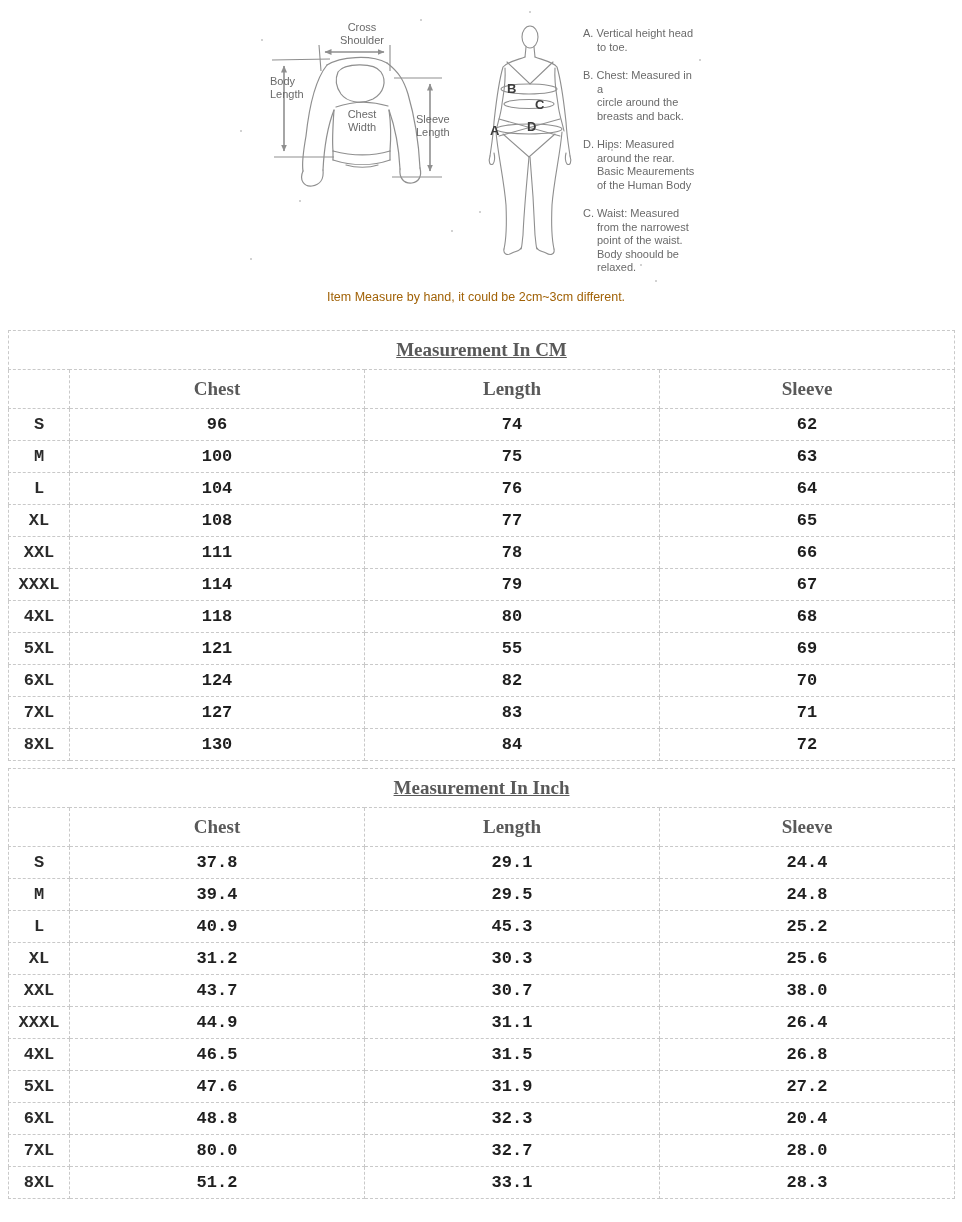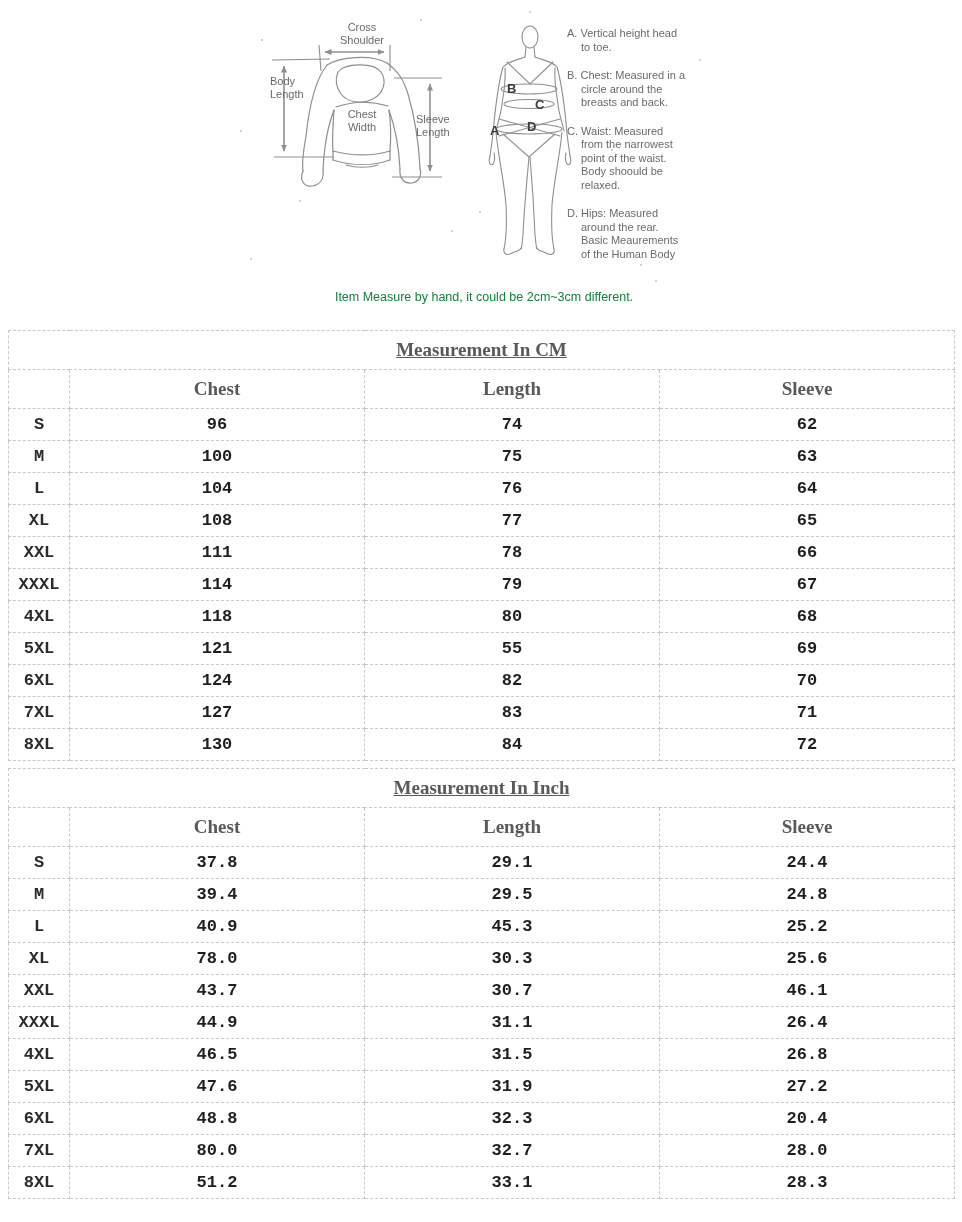--- a/index.html
+++ b/index.html
@@ -6,23 +6,23 @@
   body { width:962px; height:1222px; position:relative; font-family:"Liberation Sans",sans-serif; overflow:hidden; }
 
   
   .diagram-section { position:relative; width:962px; height:330px; }
   .diagram-svg { position:absolute; left:0; top:0; }
   .gl { position:absolute; font:11px/13px "Liberation Sans",sans-serif; color:#6a6a6a; white-space:pre-line; }
   .gl.center { text-align:center; }
   .bl { position:absolute; font:700 13px/13px "Liberation Sans",sans-serif; color:#3c3c3c; }
   .instructions { position:absolute; left:565px; top:27px; width:132px; }
   .instr { font:11px/13.5px "Liberation Sans",sans-serif; color:#6a6a6a;
-           white-space:pre-line; padding-left:14px; text-indent:-14px; margin:0 0 15px 2px; }
-  .note { position:absolute; left:12px; top:290px; width:944px; text-align:center;
-          font:12.5px/15px "Liberation Sans",sans-serif; color:#15803d; }
+           white-space:pre-line; padding-left:14px; text-indent:-14px; margin:0 0 15px 18px; }
+  .note { position:absolute; left:4px; top:290px; width:944px; text-align:center;
+          font:12.5px/15px "Liberation Sans",sans-serif; color:#a16207; }
 
   
   table.size-table { width:947px; margin:0 0 7px 8px; border-collapse:collapse; table-layout:fixed; }
   .size-table th, .size-table td { border:1px dashed #c9c9c9; text-align:center; vertical-align:middle; background:#ffffff; }
   .size-table th.title-cell { height:36px; font:700 19px "Liberation Serif",serif; color:#595959;text-decoration:underline; }
   .size-table tr.colhead th { height:36px; font:700 19px "Liberation Serif",serif; color:#595959; }
   .size-table td { height:29px; font:700 17px "Liberation Mono",monospace; color:#1f1f1f; }
   .size-table td.size-col { color:#2b2b2b; }
   .first-table { margin-top:0; }
 </style>
@@ -134,29 +134,29 @@
   <div class="bl" style="left:507px; top:82px;">B</div>
   <div class="bl" style="left:535px; top:98px;">C</div>
   <div class="bl" style="left:527px; top:120px;">D</div>
 
   <div class="instructions">
     <div class="instr">A. Vertical height head
 to toe.</div>
     <div class="instr">B. Chest: Measured in a
 circle around the
 breasts and back.</div>
+    <div class="instr">D. Hips: Measured
+around the rear.
+Basic Meaurements
+of the Human Body</div>
     <div class="instr">C. Waist: Measured
 from the narrowest
 point of the waist.
 Body shoould be
 relaxed.</div>
-    <div class="instr">D. Hips: Measured
-around the rear.
-Basic Meaurements
-of the Human Body</div>
   </div>
 
   <div class="note">Item Measure by hand, it could be 2cm~3cm different.</div>
 </div>
 
 <table class="size-table first-table">
   <colgroup>
       <col style="width:61px">
       <col>
       <col>
@@ -275,29 +275,29 @@
         <td>24.8</td>
       </tr>
       <tr>
         <td class="size-col">L</td>
         <td>40.9</td>
         <td>45.3</td>
         <td>25.2</td>
       </tr>
       <tr>
         <td class="size-col">XL</td>
-        <td>78.0</td>
+        <td>31.2</td>
         <td>30.3</td>
         <td>25.6</td>
       </tr>
       <tr>
         <td class="size-col">XXL</td>
         <td>43.7</td>
         <td>30.7</td>
-        <td>46.1</td>
+        <td>38.0</td>
       </tr>
       <tr>
         <td class="size-col">XXXL</td>
         <td>44.9</td>
         <td>31.1</td>
         <td>26.4</td>
       </tr>
       <tr>
         <td class="size-col">4XL</td>
         <td>46.5</td>

